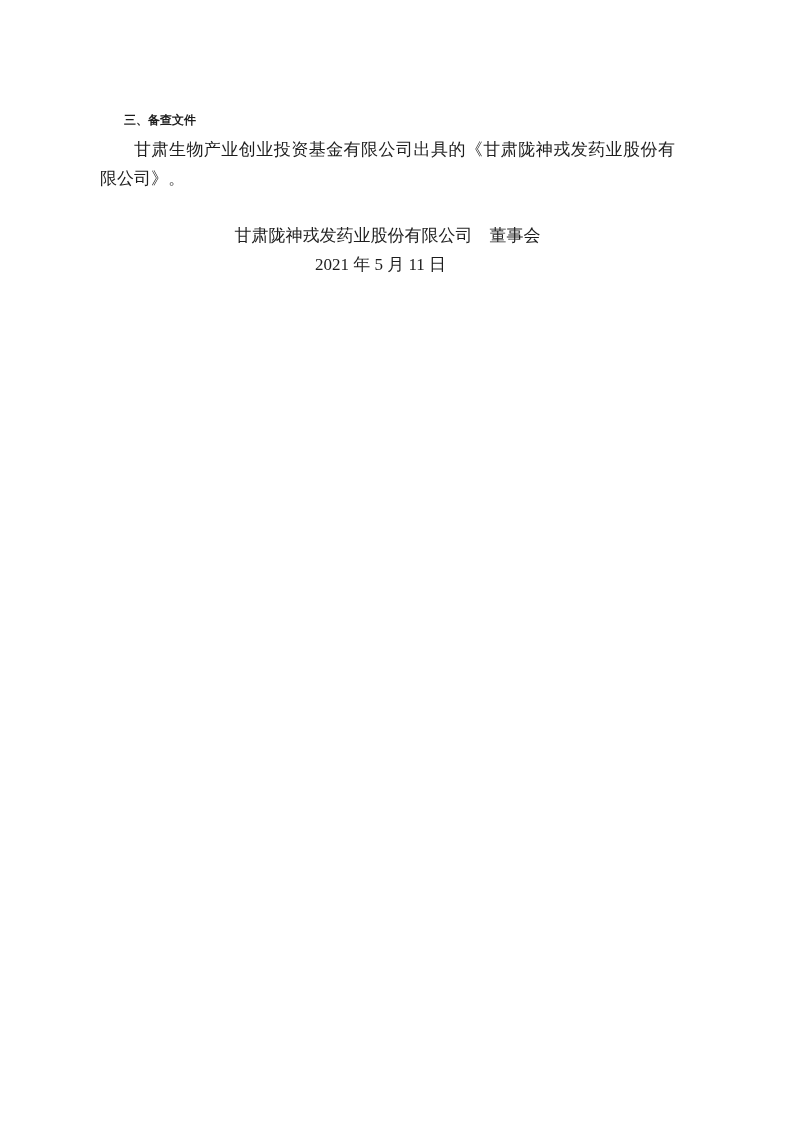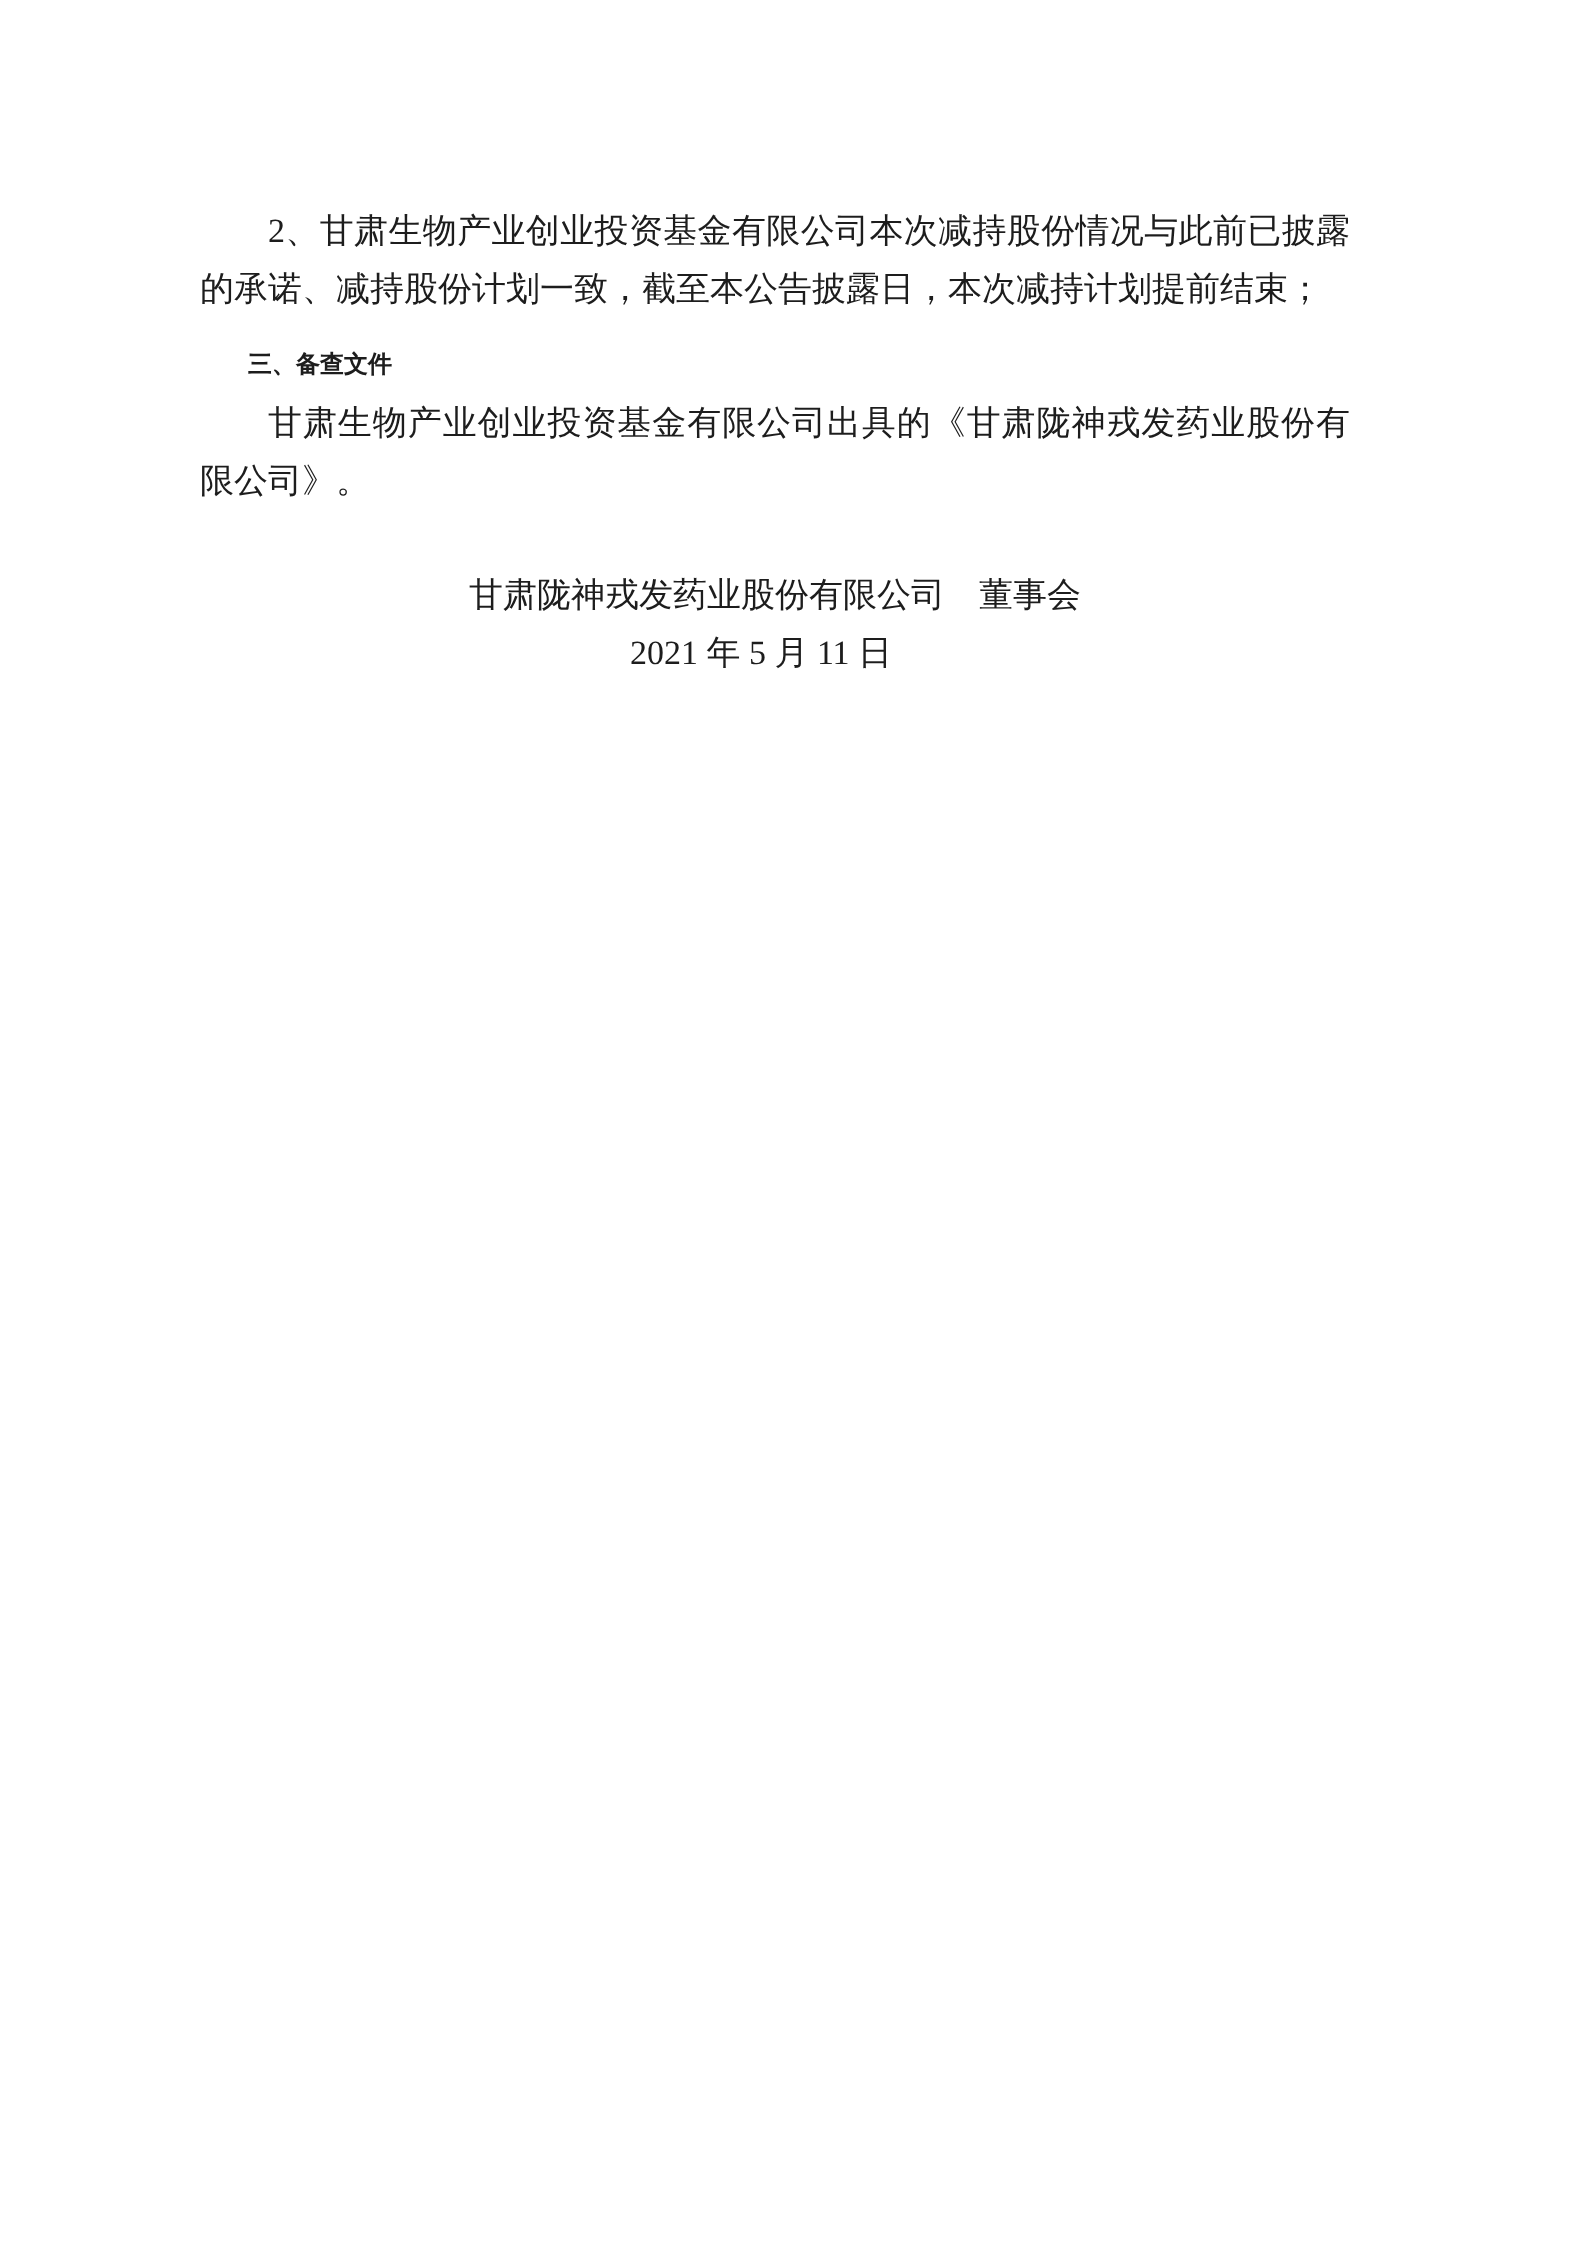--- a/index.html
+++ b/index.html
@@ -52,21 +52,20 @@
     margin: 0;
     padding-right: 14px;
   }
 </style>
 </head>
 <body>
 
 <div class="page">
 
 
-  <p class="body-paragraph para-2">2、甘肃生物产业创业投资基金有限公司本次减持股份情况与此前已披露的承诺、减持股份计划一致，截至本公告披露日，本次减持计划提前结束；</p>
 
 
   <p class="section-heading">三、备查文件</p>
 
   <p class="body-paragraph">甘肃生物产业创业投资基金有限公司出具的《甘肃陇神戎发药业股份有限公司》。</p>
 
 
   <div class="signature-block">
     <p class="signature-line">甘肃陇神戎发药业股份有限公司　董事会</p>
     <p class="date-line">2021 年 5 月 11 日</p>

